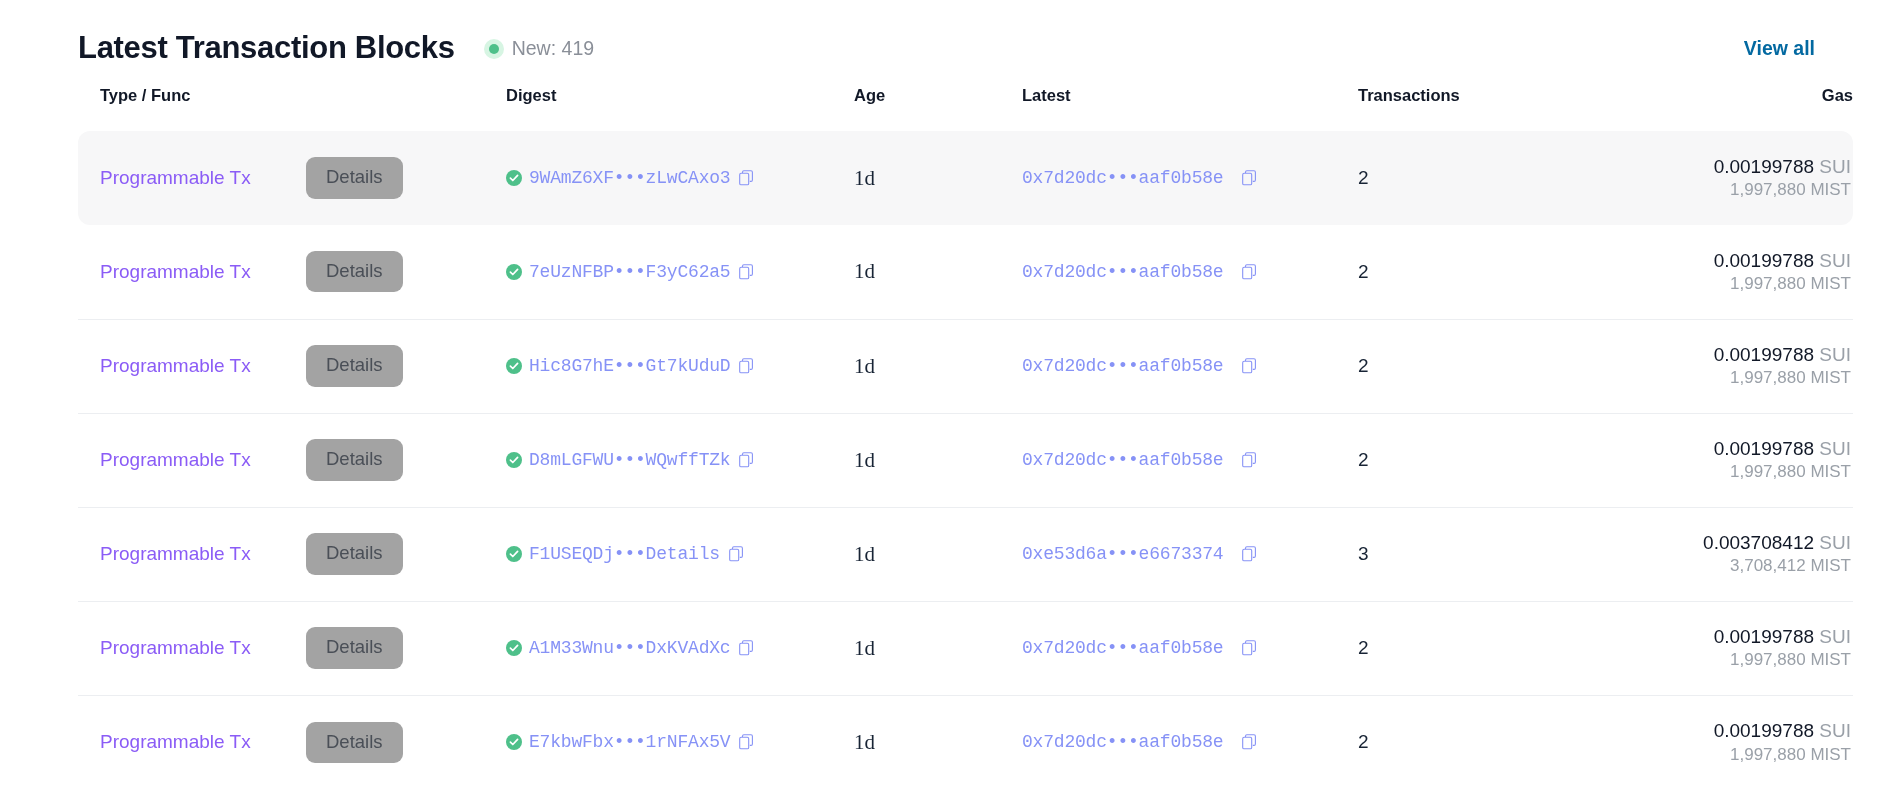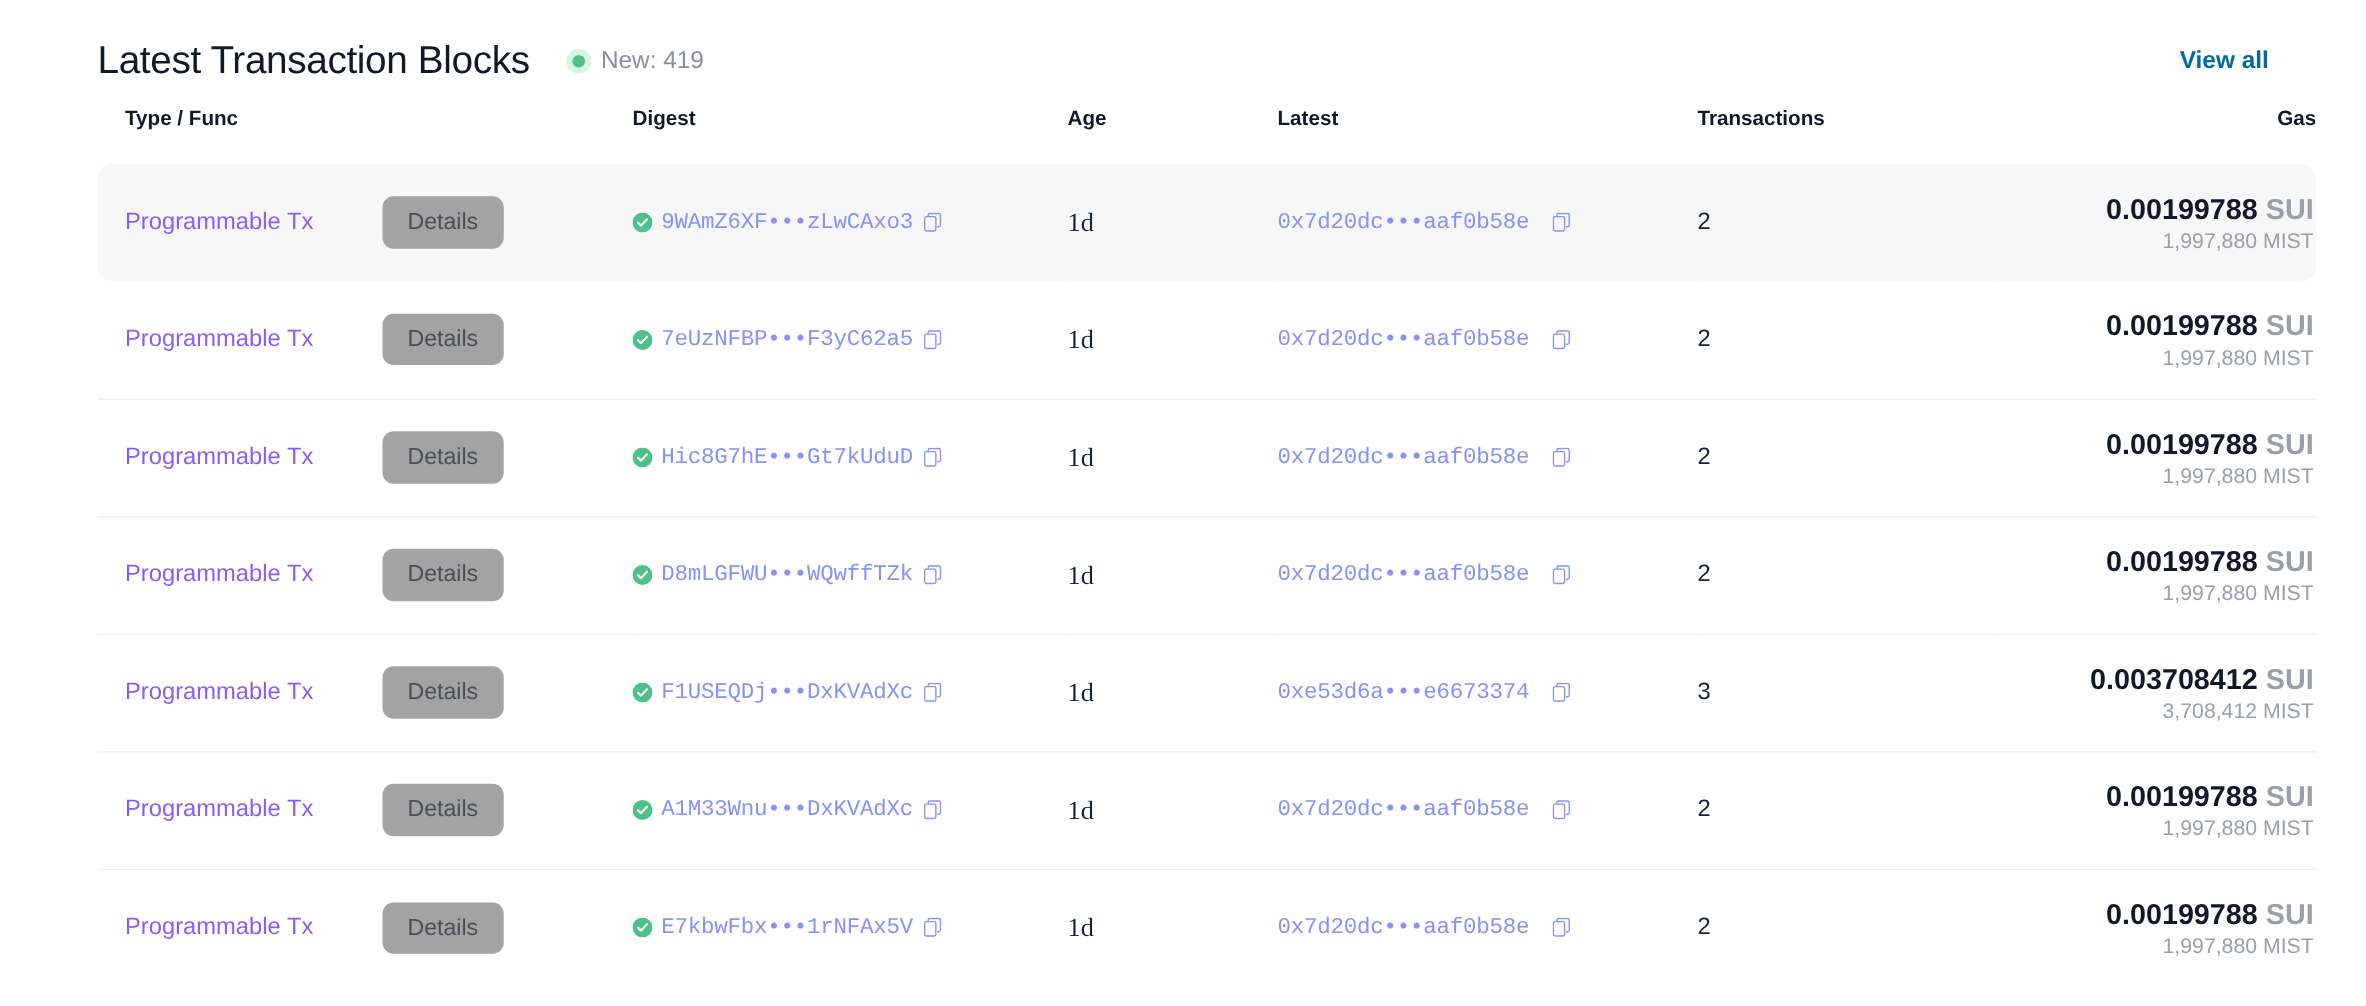--- a/index.html
+++ b/index.html
@@ -25,21 +25,21 @@
 
   
   .panel-header {
     display: flex;
     align-items: center;
     height: 86px;
     padding-top: 8px;
   }
   .panel-title {
     font-size: 31px;
-    font-weight: 400;
+    font-weight: 700;
     letter-spacing: -0.3px;
     color: #111827;
     line-height: 1;
     white-space: nowrap;
   }
   .new-badge {
     display: flex;
     align-items: flex-end;
     gap: 8px;
     margin-left: 29px;
@@ -152,21 +152,21 @@
   .cell-digest { display: flex; align-items: center; gap: 7px; }
   .check-icon { flex: none; display: block; }
   .copy-icon { flex: none; display: block; margin-left: 2px; cursor: pointer; }
 
   .cell-sender { display: flex; align-items: center; gap: 17px; }
 
   .cell-age { font-size: 21px; color: #182435; font-family: Liberation Serif, serif; }
   .cell-tx  { font-size: 19px; color: #182435; }
 
   .cell-gas { text-align: right; padding-right: 2px; line-height: 1.32; }
-  .gas-primary { font-size: 23px; color: #111827; font-weight: 700; white-space: nowrap; }
+  .gas-primary { font-size: 19px; color: #111827; font-weight: 400; white-space: nowrap; }
   .gas-primary .unit { color: #9aa0a8; }
   .gas-secondary { font-size: 17px; color: #9aa0a8; white-space: nowrap; }
 </style>
 </head>
 <body>
 
 <div class="panel">
 
   <div class="panel-header">
     <div class="panel-title">Latest Transaction Blocks</div>
@@ -383,21 +383,21 @@
             </div>
           </td>
           <td>
             <div class="cell-digest">
               <span>
                 <svg class="check-icon" width="16" height="16" viewBox="0 0 16 16" aria-hidden="true">
                   <circle cx="8" cy="8" r="8" fill="#4ec08a"></circle>
                   <path d="M4.4 8.2 L6.8 10.5 L11.6 5.4" fill="none" stroke="#ffffff" stroke-width="1.7" stroke-linecap="round" stroke-linejoin="round"></path>
                 </svg>
               </span>
-              <a class="mono-link">F1USEQDj•••DxKVAdXc</a>
+              <a class="mono-link">F1USEQDj•••Details</a>
               <span>
                 <svg class="copy-icon" width="15" height="16" viewBox="0 0 15 16" aria-hidden="true">
                   <rect x="0.7" y="3.3" width="9" height="11.5" rx="1.4" fill="none" stroke="#8692f6" stroke-width="1.1"></rect>
                   <path d="M3.5 3.1 V2.2 a1.4 1.4 0 0 1 1.4 -1.4 H12 a1.4 1.4 0 0 1 1.4 1.4 V10 a1.4 1.4 0 0 1 -1.4 1.4 h-1.2" fill="none" stroke="#8692f6" stroke-width="1.1"></path>
                 </svg>
               </span>
             </div>
           </td>
           <td><span class="cell-age">1d</span></td>
           <td>

